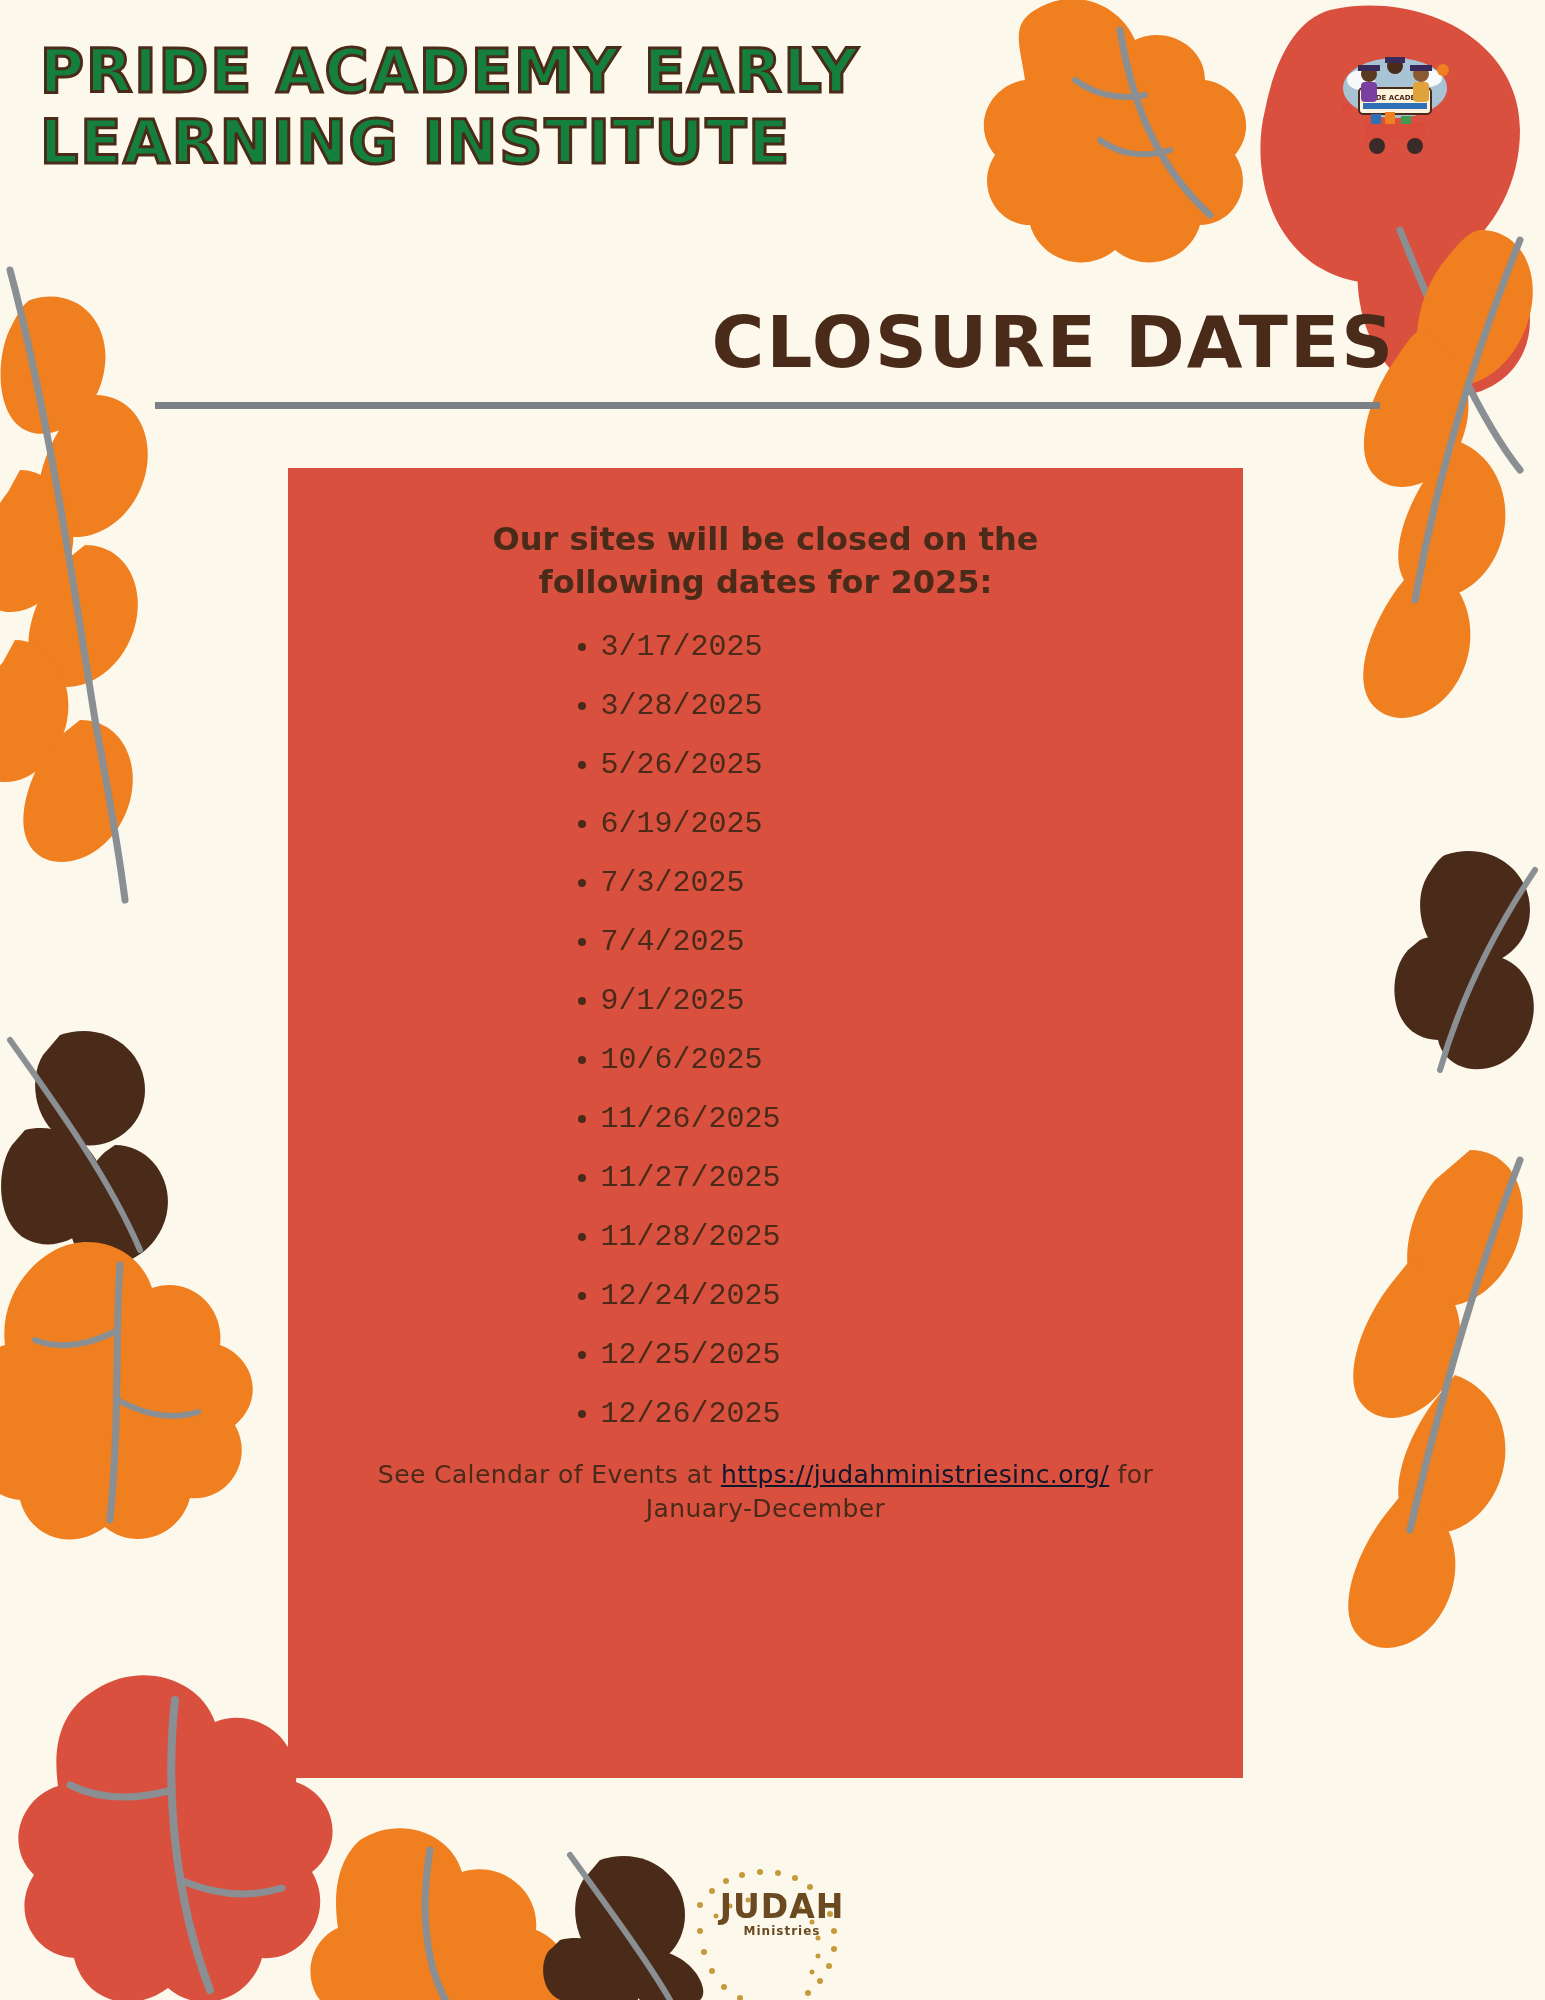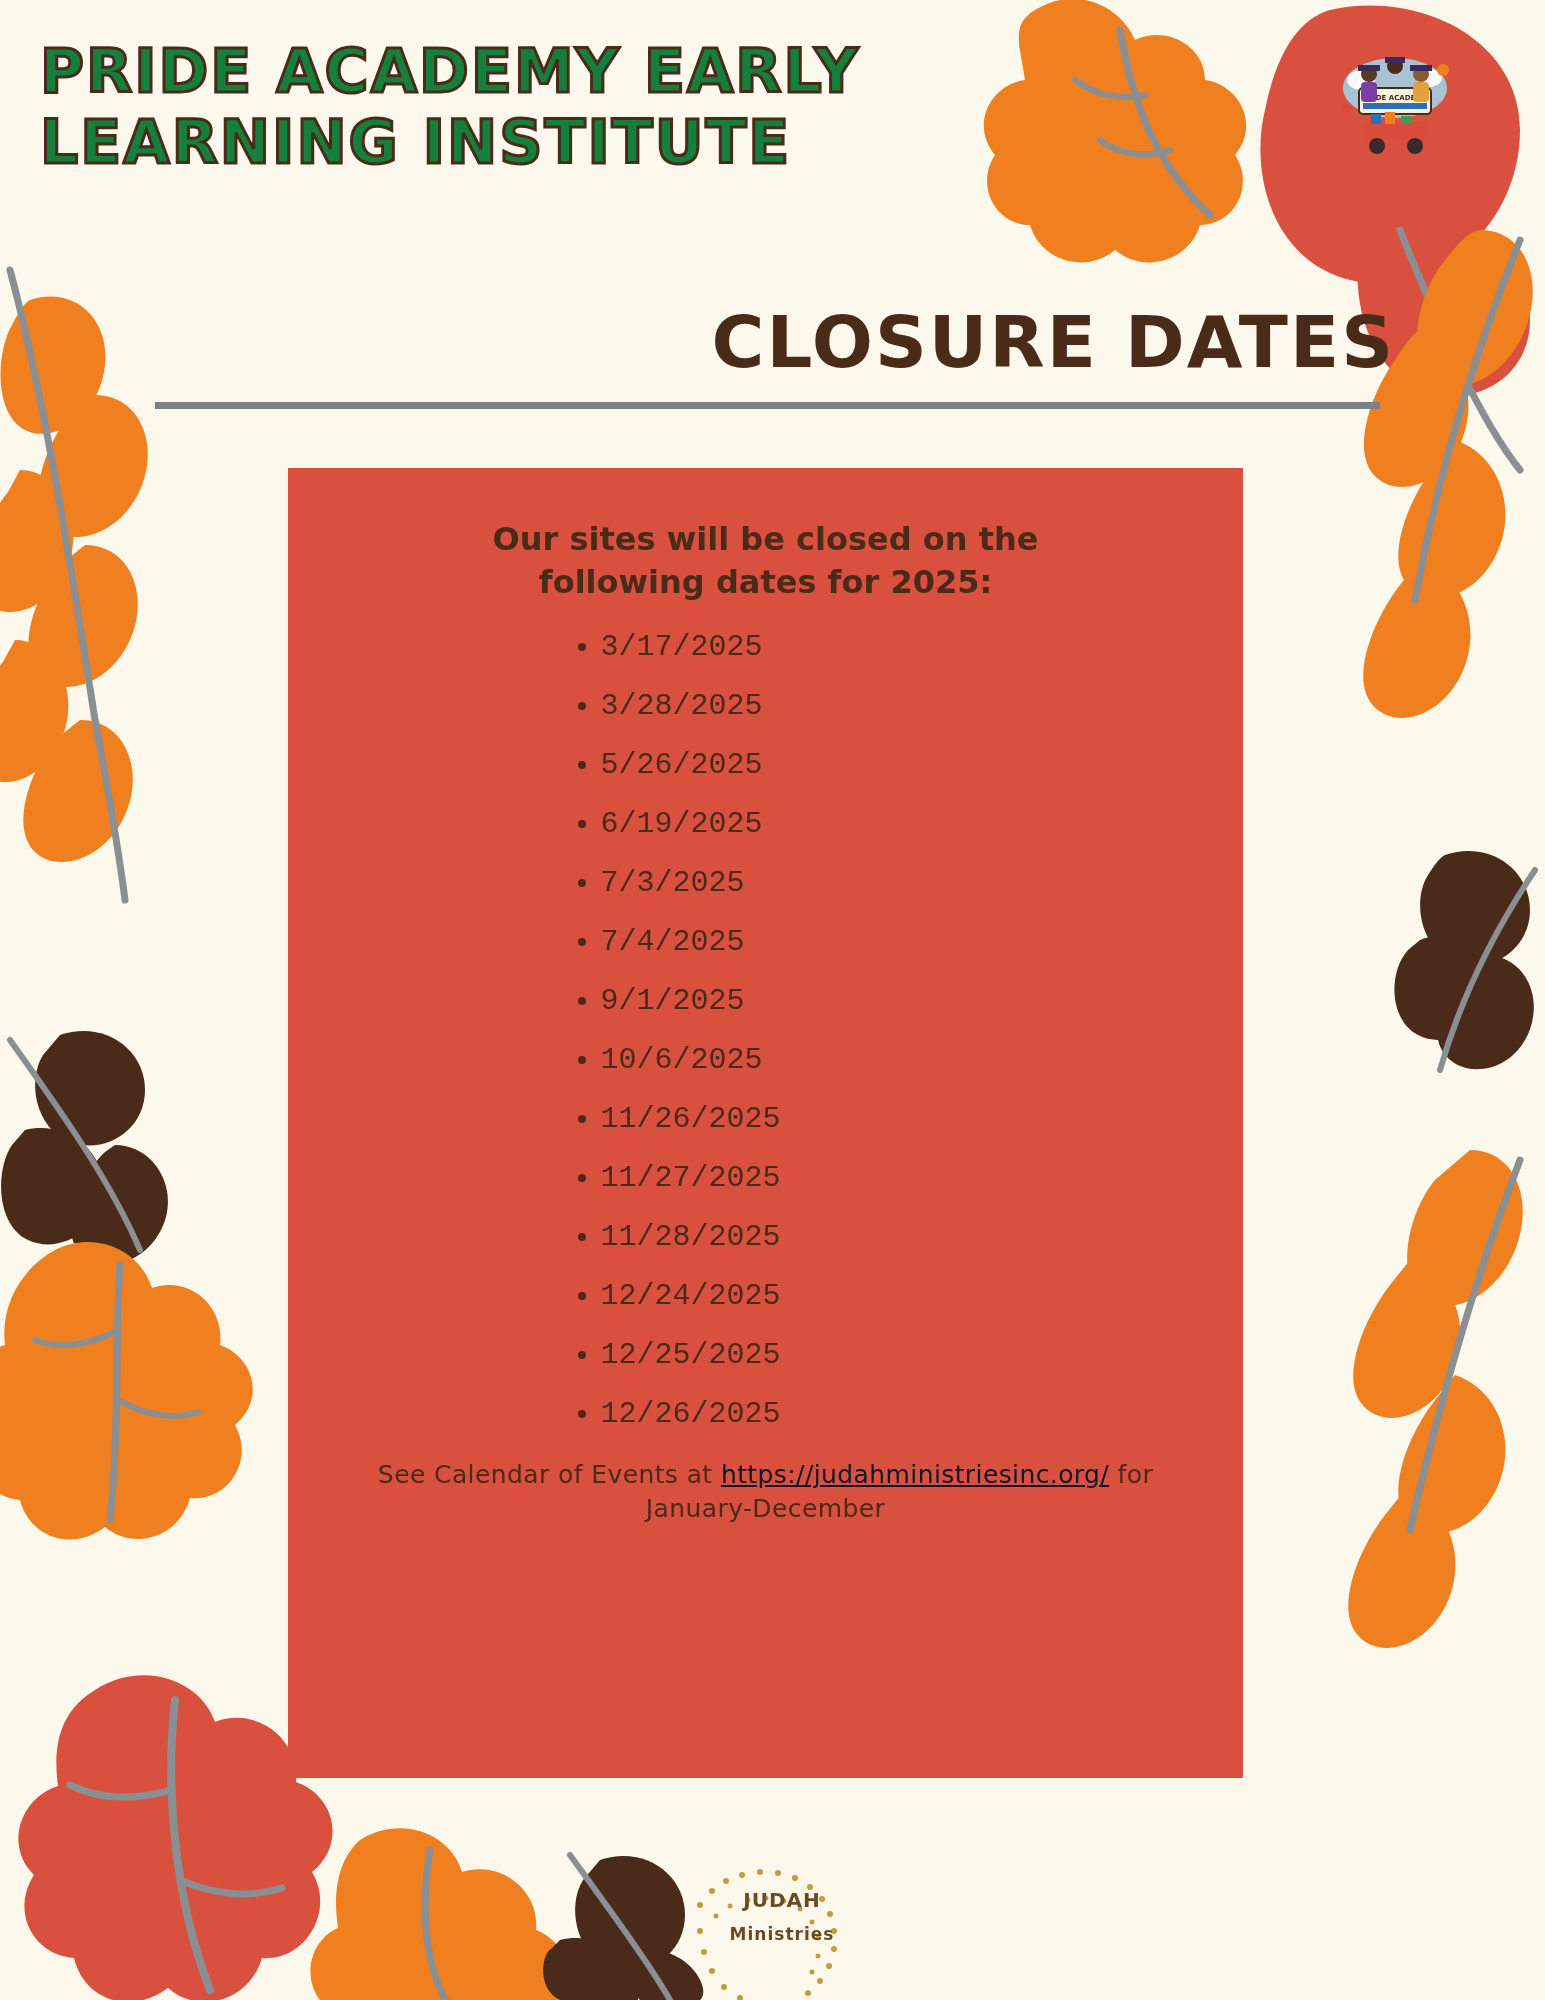--- a/index.html
+++ b/index.html
@@ -141,33 +141,33 @@
     position: absolute;
     left: 712px;
     top: 1890px;
     width: 140px;
     text-align: center;
     z-index: 6;
   }
   .bottom-logo .judah {
     font-family: "DejaVu Sans", sans-serif;
     font-weight: bold;
-    font-size: 20px;
+    font-size: 33px;
     letter-spacing: 1px;
     color: #6b4a22;
     line-height: 1;
   }
   .bottom-logo .ministries {
     font-family: "DejaVu Sans", sans-serif;
     font-weight: bold;
-    font-size: 17px;
+    font-size: 12px;
     letter-spacing: 1px;
     color: #6b4a22;
     line-height: 1;
-    margin-top: 16px;
+    margin-top: 2px;
   }
 </style>
 </head>
 <body>
 
 <div class="poster">
 
   <div class="decor">
     <svg width="1545" height="2000" viewBox="0 0 1545 2000" xmlns="http://www.w3.org/2000/svg">
 

